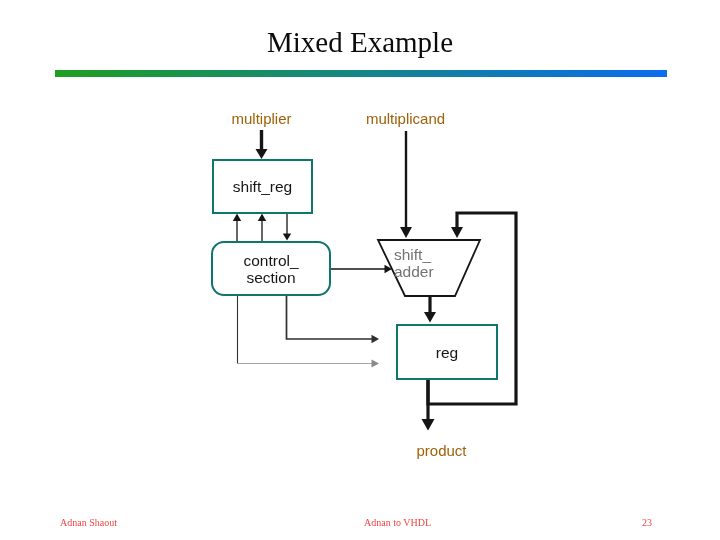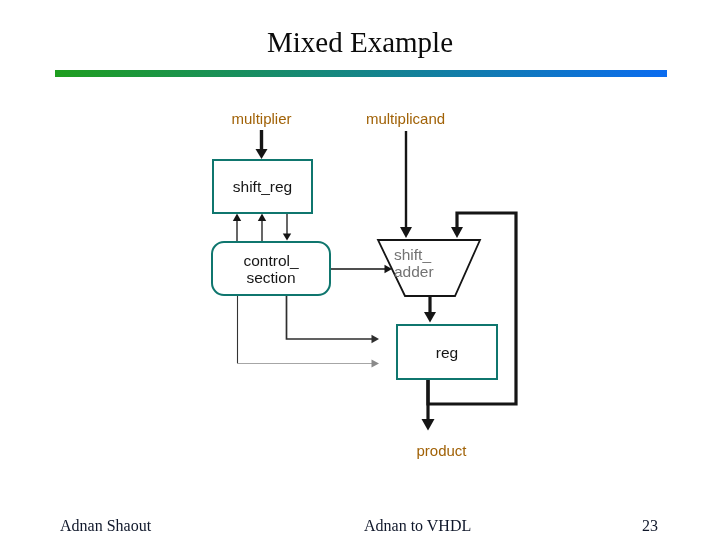--- a/index.html
+++ b/index.html
@@ -26,21 +26,21 @@
     font-size:15.5px; color:#161616; text-align:center; line-height:17px;
   }
   #shift-reg-box   { left:212px; top:159px; width:101px; height:55px; }
   #control-box     { left:211px; top:241px; width:120px; height:55px; border-radius:13px; }
   #reg-box         { left:379px; top:324px; width:102px; height:56px;margin-left:17px; }
   .trap-label {
     left:394px; top:247px; width:75px; text-align:left;
     font-size:15.5px; color:#737373; line-height:16.5px;
   }
   .footer-text {
-    font-family:"Liberation Serif", serif; font-size:16px; color:#0f172a; top:517px;
+    font-family:"Liberation Serif", serif; font-size:10px; color:#ef4444; top:517px;
   }
   #footer-author { left:60px; }
   #footer-course { left:364px; }
   #footer-page   { left:642px; }
   svg { position:absolute; left:0; top:0; }
 </style>
 </head>
 <body>
 
 <div class="abs slide-title">Mixed Example</div>

